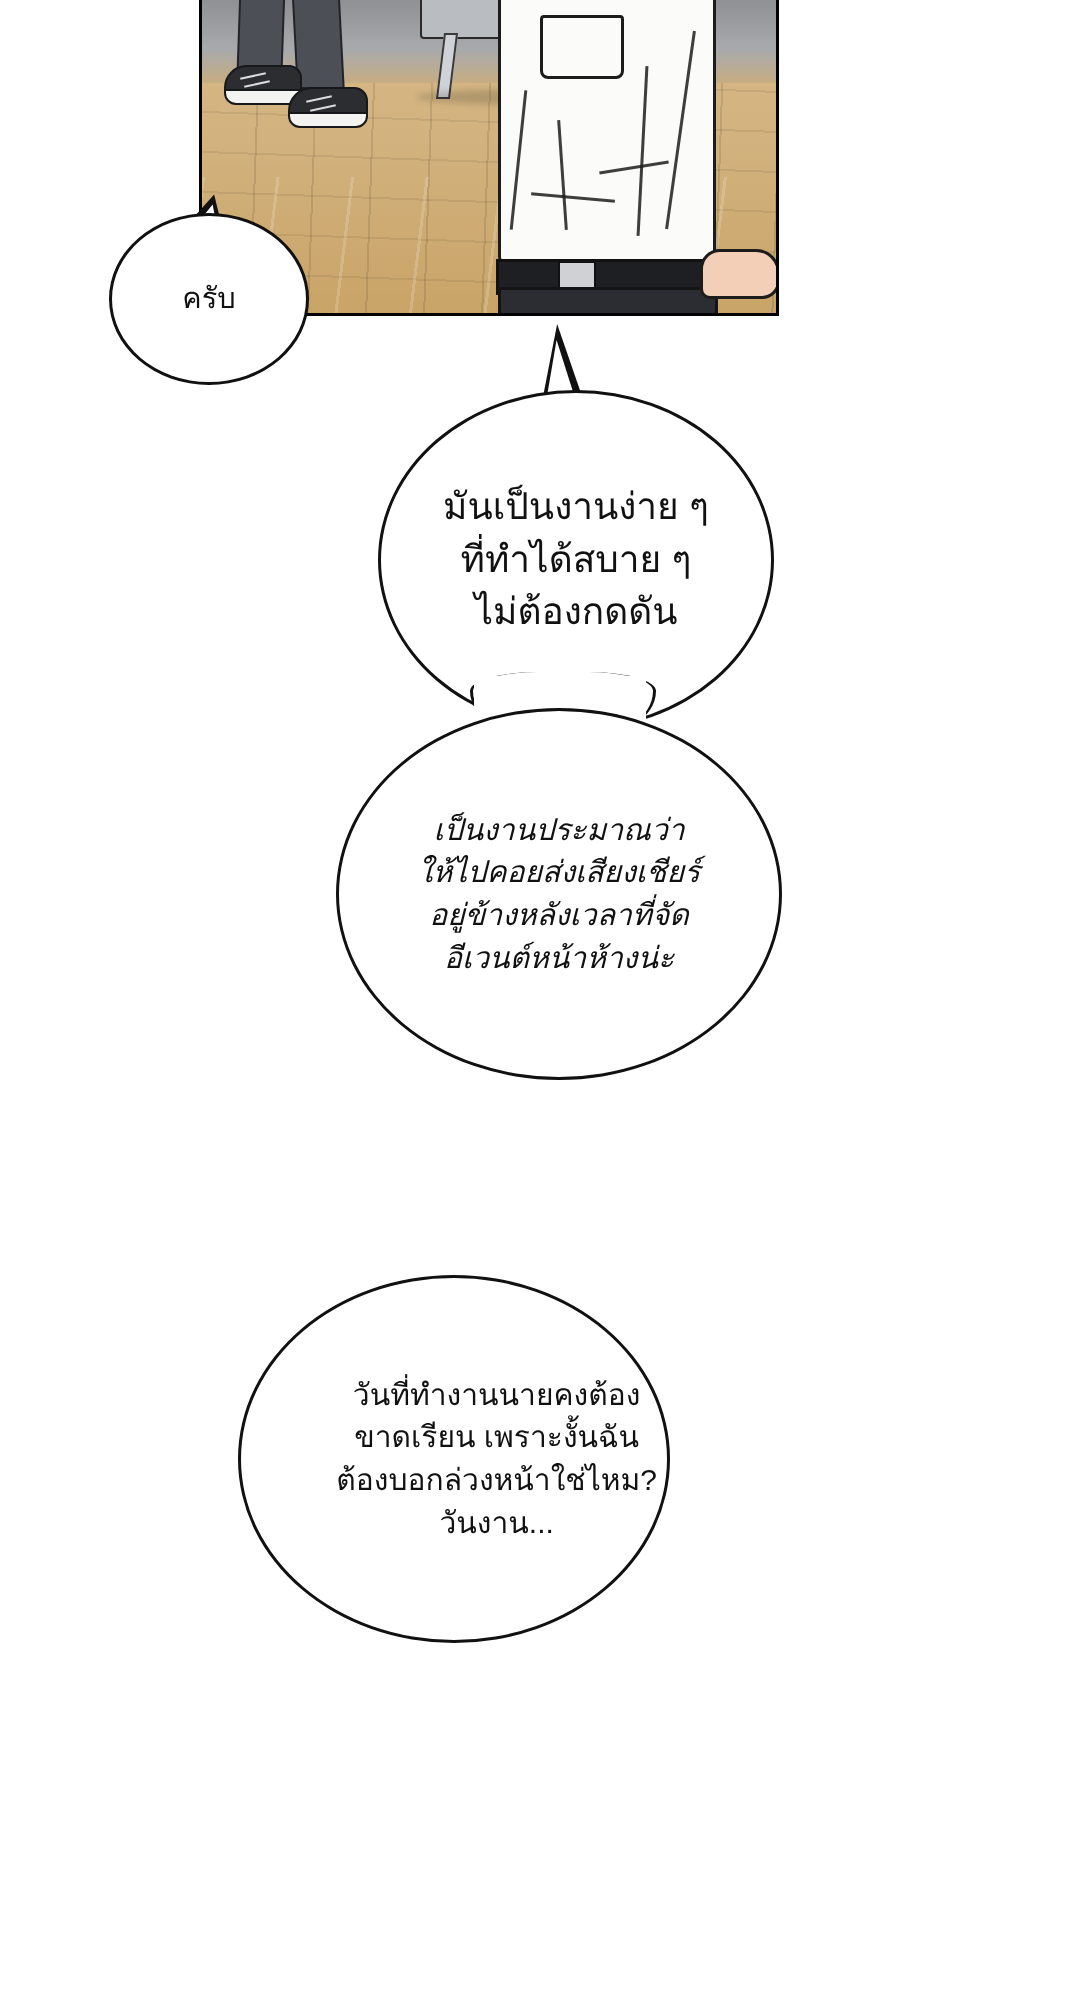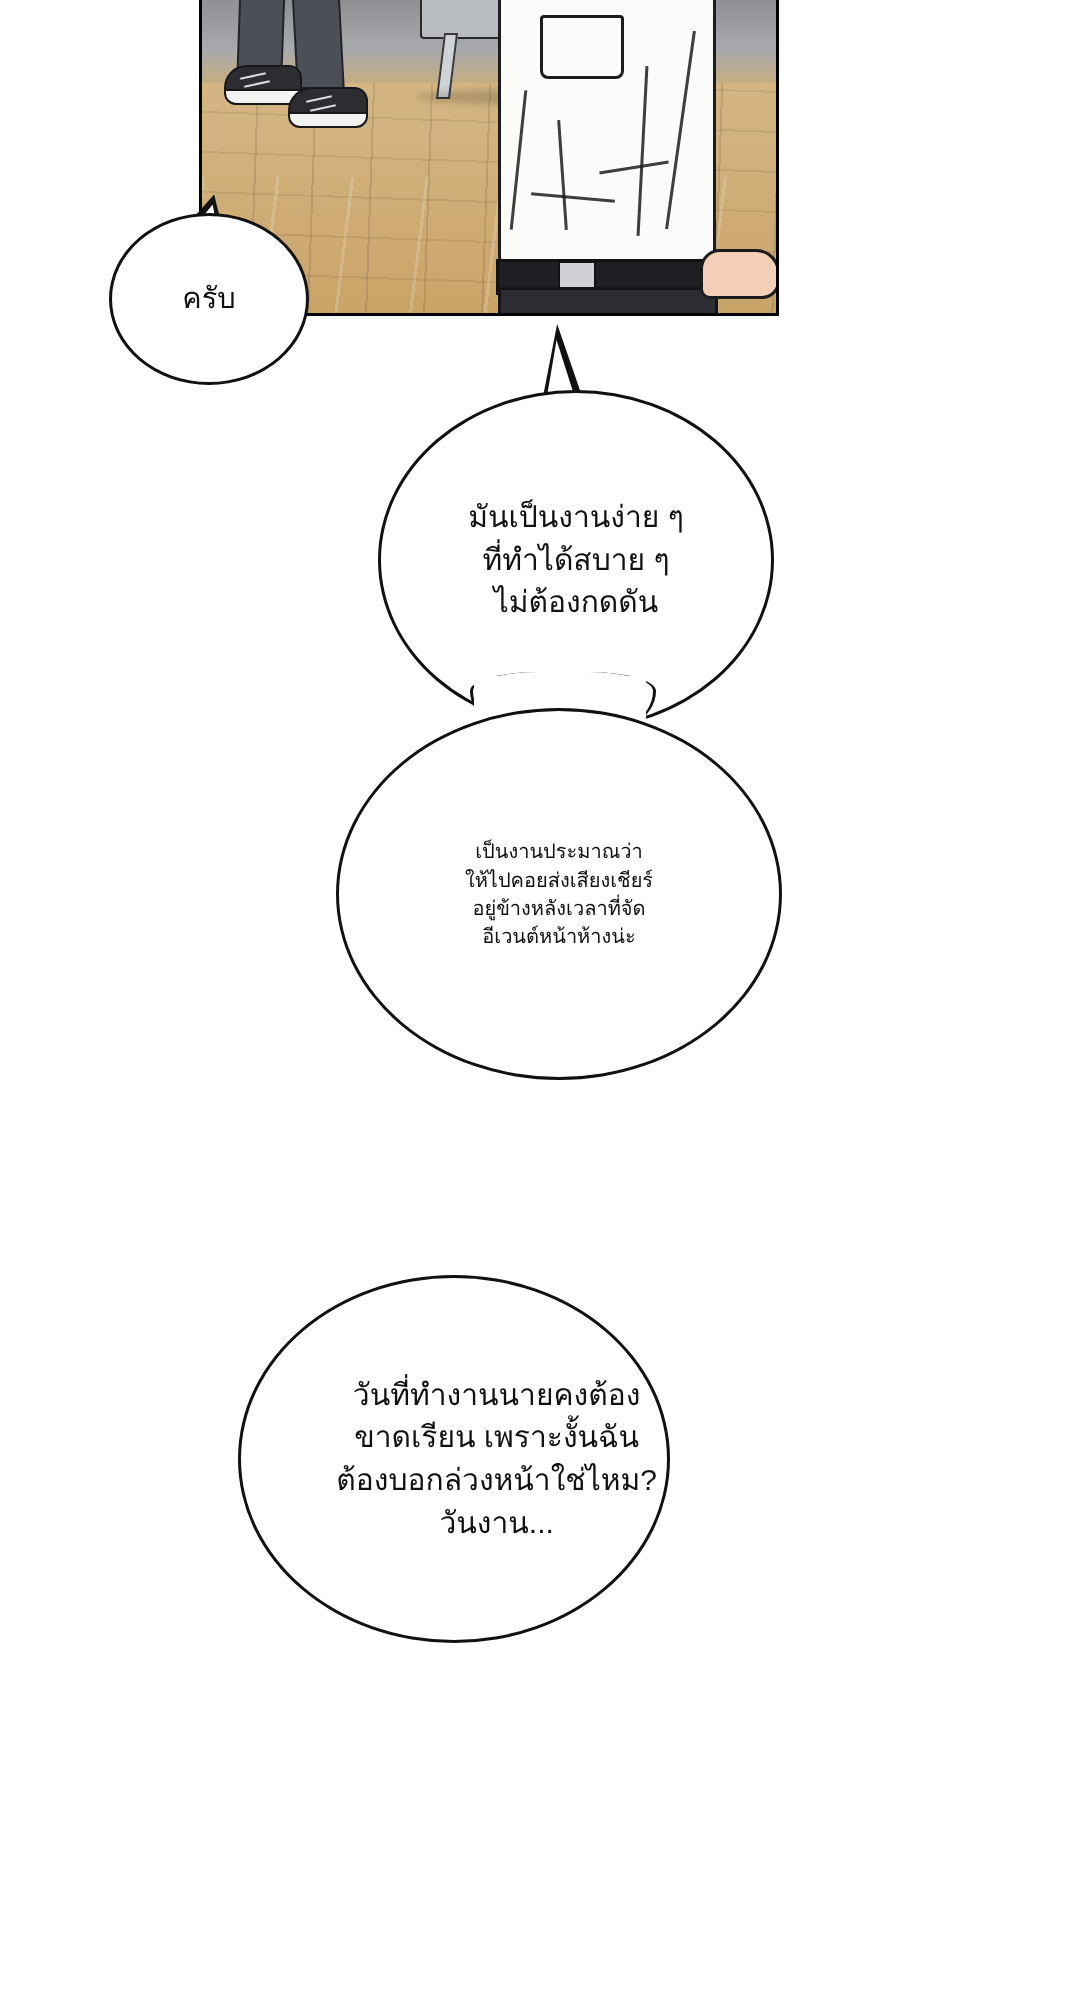--- a/index.html
+++ b/index.html
@@ -194,27 +194,27 @@
   #balloon-krub {
     left: 109px; top: 213px;
     width: 200px; height: 172px;
   }
   #balloon-krub .txt { font-size: 29px; }
 
   #balloon-easy {
     left: 378px; top: 390px;
     width: 396px; height: 340px;
   }
-  #balloon-easy .txt { font-size: 30px; }
+  #balloon-easy .txt { font-size: 37px; }
 
   #balloon-cheer {
     left: 336px; top: 708px;
     width: 446px; height: 372px;
   }
-  #balloon-cheer .txt { font-size: 20px; }
+  #balloon-cheer .txt { font-size: 30px; font-style: italic; }
 
   #balloon-day {
     left: 238px; top: 1275px;
     width: 432px; height: 368px; justify-content: flex-end;
   }
   #balloon-day .txt { font-size: 30px; }
 
   
   .tail {
     position: absolute;

